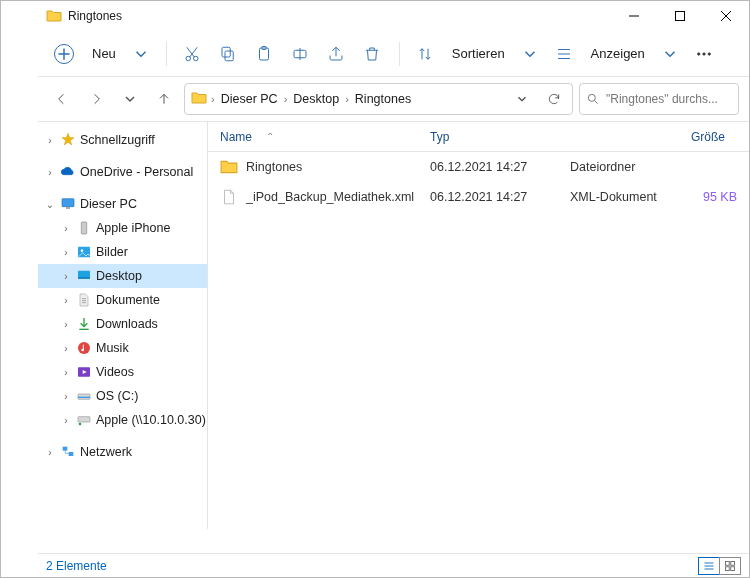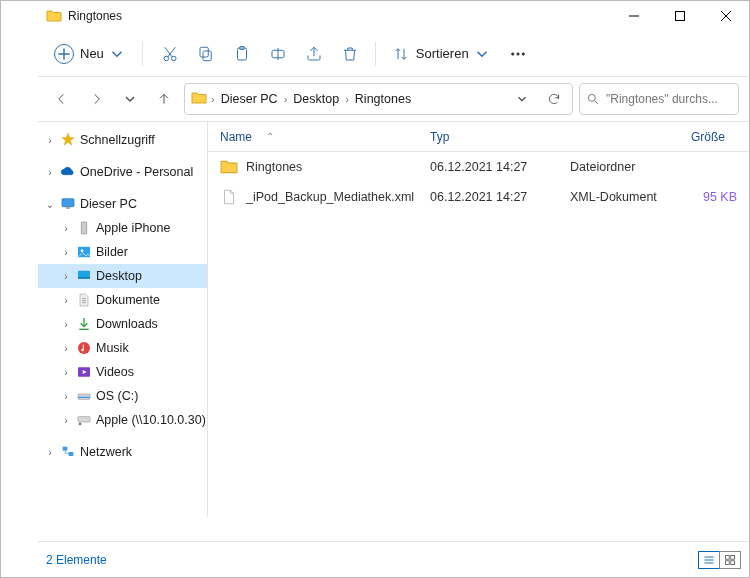--- a/index.html
+++ b/index.html
@@ -10,21 +10,21 @@
   
   .titlebar { height:30px; display:flex; align-items:center; padding:0 0 0 8px; }
   .titlebar .folder-ico { width:16px; height:16px; margin-right:6px; }
   .titlebar .title { flex:0 0 auto; font-size:12px; }
   .titlebar .spacer { flex:1; }
   .winbtn { width:46px; height:30px; display:flex; align-items:center; justify-content:center; cursor:pointer; }
   .winbtn svg { width:10px; height:10px; stroke:#000; stroke-width:1; fill:none; }
 
   
   .toolbar { height:46px; display:flex; align-items:center; padding:0 8px; border-bottom:1px solid var(--border); gap:0; }
-  .tb-btn { height:34px; min-width:36px; padding:0 8px; display:flex; align-items:center; justify-content:flex-end; border-radius:4px; cursor:pointer; color:var(--toolbar-icon); }
+  .tb-btn { height:34px; min-width:36px; padding:0 8px; display:flex; align-items:center; justify-content:flex-start; border-radius:4px; cursor:pointer; color:var(--toolbar-icon);gap:12px; }
   .tb-btn svg { width:18px; height:18px; stroke:currentColor; fill:none; stroke-width:1.3; }
   .tb-btn .lbl { color:var(--text); margin-left:6px; font-size:13px; }
   .tb-sep { width:1px; height:24px; background:var(--border); margin:0 8px; }
   .chev { margin-left:4px; }
   .neu-circle { width:20px; height:20px; border:1.5px solid var(--toolbar-icon); border-radius:50%; display:flex; align-items:center; justify-content:center; color:var(--toolbar-icon); }
 
   
   .navrow { height:44px; display:flex; align-items:center; padding:6px 10px; gap:6px; }
   .nav-icon { width:28px; height:28px; display:flex; align-items:center; justify-content:center; border-radius:4px; cursor:pointer; }
   .nav-icon svg { width:16px; height:16px; stroke:#555; fill:none; stroke-width:1.5; }
@@ -59,21 +59,21 @@
   .c-size { flex:1; text-align:right; padding-right:24px; justify-content:flex-end; }
   .sort-ind { color:#888; font-size:10px; }
   .row { display:flex; align-items:center; height:30px; font-size:12.5px; color:#333; }
   .row .cell { padding:0 12px; overflow:hidden; text-overflow:ellipsis; white-space:nowrap; }
   .row .c-name { display:flex; align-items:center; gap:8px; }
   .row .c-size { color:#8b5cf6; }
   .row .rico { width:18px; height:18px; display:flex; align-items:center; justify-content:center; }
   .row .rico svg { width:18px; height:18px; }
 
   
-  .status { height:36px; border-top:1px solid var(--border); display:flex; align-items:center; padding:0 8px; font-size:12px; color:var(--blue);margin-top:24px; }
+  .status { height:24px; border-top:1px solid var(--border); display:flex; align-items:center; padding:0 8px; font-size:12px; color:var(--blue);margin-top:24px; }
   .status .flex { flex:1; }
   .viewbtn { width:22px; height:18px; border:1px solid var(--blue); display:flex; align-items:center; justify-content:center; margin-left:-1px; cursor:pointer; }
   .viewbtn.inactive { border-color:#888; }
   .viewbtn svg { width:12px; height:12px; stroke:var(--blue); fill:none; stroke-width:1.2; }
   .viewbtn.inactive svg { stroke:#666; }
 </style>
 </head>
 <body>
 
 <div class="window">
@@ -151,20 +151,29 @@
         <svg viewBox="0 0 24 24">
           <path d="M4 7h16M9 7V4h6v3M6 7l1 13h10l1-13"></path>
         </svg>
       </div>
     <div class="tb-sep"></div>
     <div class="tb-btn">
       <svg viewBox="0 0 24 24">
           <path d="M8 5v14M5 8l3-3 3 3M16 19V5M13 16l3 3 3-3"></path>
         </svg>
       <span class="lbl">Sortieren</span>
+      <svg class="chev" viewBox="0 0 16 16" width="12" height="12">
+          <path d="M4 6l4 4 4-4"></path>
+        </svg>
+    </div>
+    <div class="tb-btn">
+      <svg viewBox="0 0 24 24">
+          <path d="M4 6h16M4 12h16M4 18h16"></path>
+        </svg>
+      <span class="lbl">Anzeigen</span>
       <svg class="chev" viewBox="0 0 16 16" width="12" height="12">
           <path d="M4 6l4 4 4-4"></path>
         </svg>
     </div>
     <div class="tb-btn" style="color:#333">
         <svg viewBox="0 0 24 24">
           <circle cx="5" cy="12" r="1.5" fill="#333"></circle>
           <circle cx="12" cy="12" r="1.5" fill="#333"></circle>
           <circle cx="19" cy="12" r="1.5" fill="#333"></circle>
         </svg>

